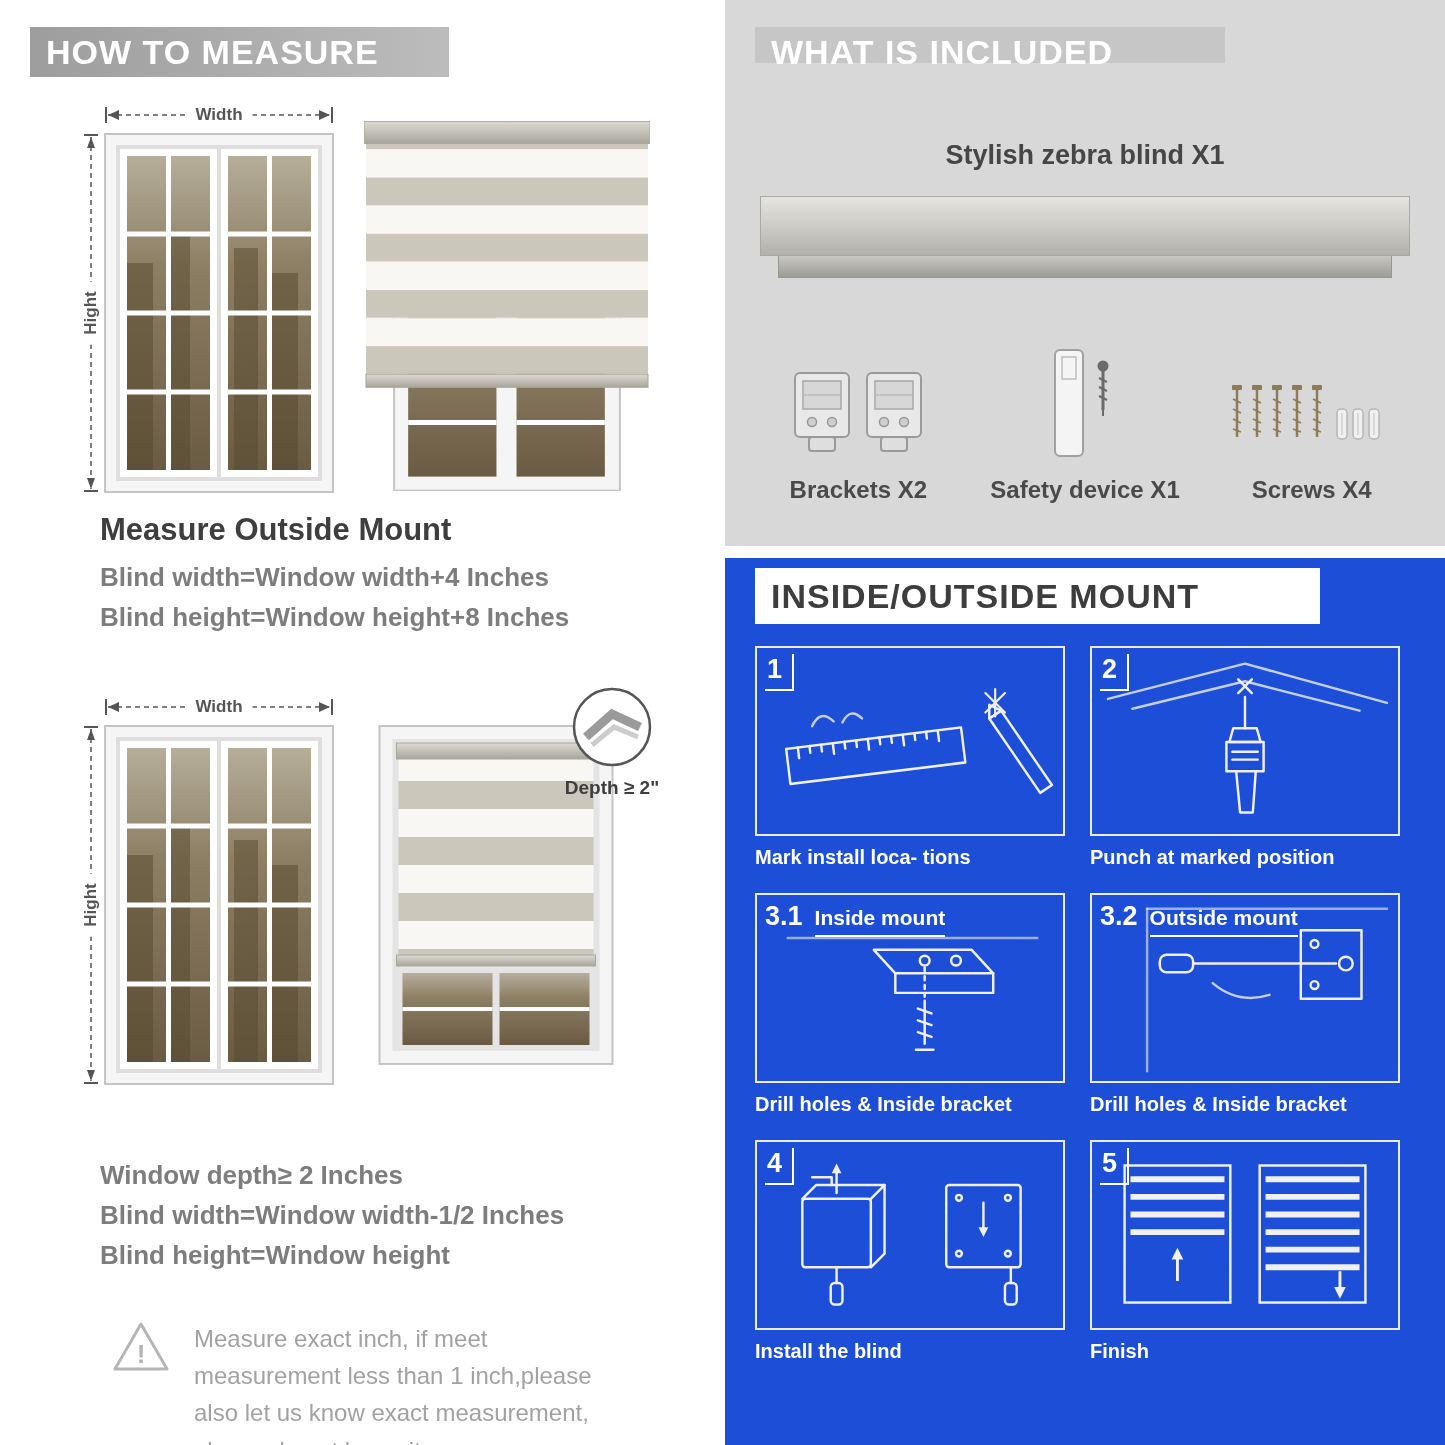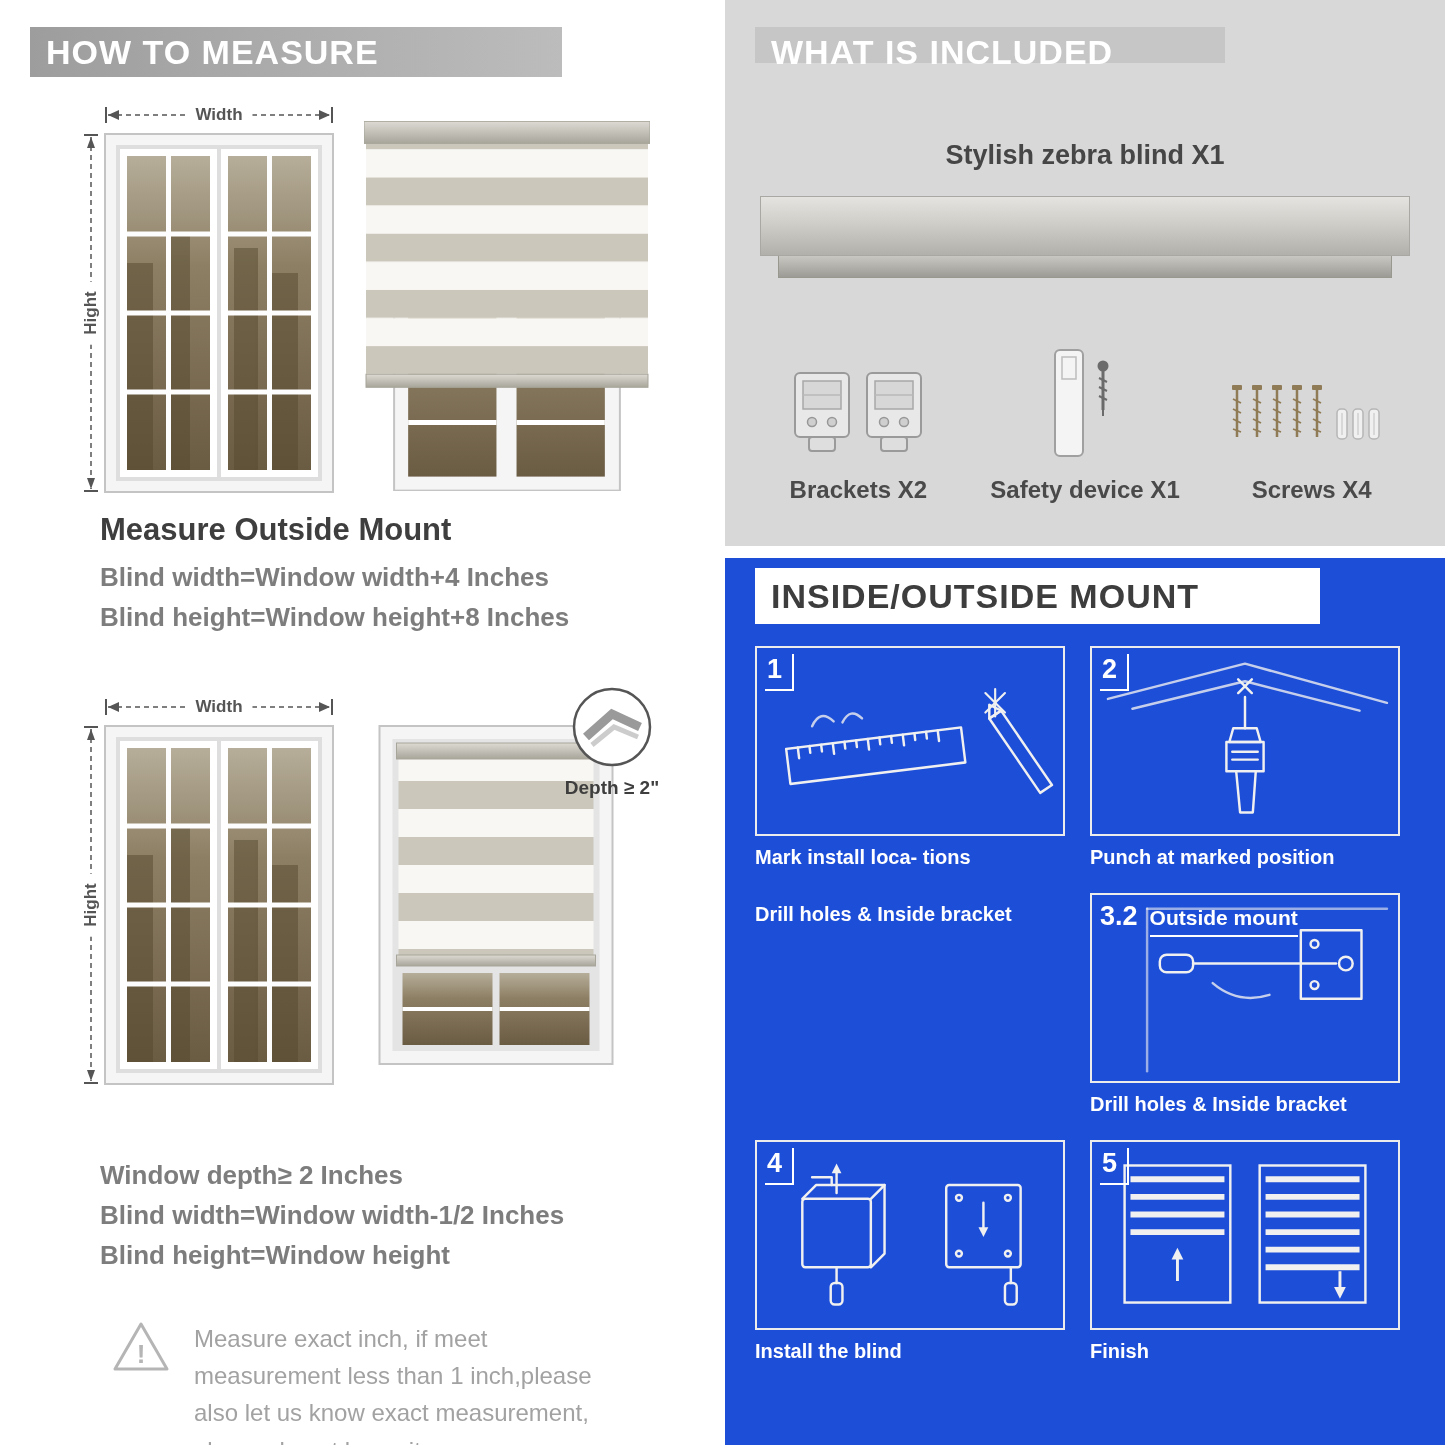--- a/index.html
+++ b/index.html
@@ -1,21 +1,21 @@
 <!DOCTYPE html>
 <html><head>
 <meta charset="utf-8">
 <style>
   * { margin:0; padding:0; box-sizing:border-box; }
   body { font-family:"Liberation Sans", sans-serif; background:#fff; }
   #canvas { position:relative; width:1445px; height:1445px; background:#fff; overflow:hidden; }
   .abs { position:absolute; }
 
   
-  .banner-left { left:30px; top:27px; width:532px; height:50px;
+  .banner-left { left:30px; top:27px; width:419px; height:50px;
     background:linear-gradient(90deg,#9d9d9d,#bcbcbc); color:#fff;
     font-weight:bold; font-size:34px; line-height:50px; padding-left:16px; letter-spacing:1px; }
 
   .figure { position:absolute; }
   .fig1 { left:82px; top:103px; width:568px; height:392px; }
   .fig2 { left:82px; top:695px; width:580px; height:400px; }
 
   .harrow-wrap { position:absolute; width:230px; height:24px; }
   .harrow-label { position:absolute; left:50%; top:50%; transform:translate(-50%,-50%);
     background:#fff; padding:0 10px; font-size:17px; font-weight:bold; color:#555; white-space:nowrap; }
@@ -368,20 +368,41 @@
               <line x1="142" y1="106" x2="168" y2="106"></line>
               <line x1="142" y1="114" x2="168" y2="114"></line>
               <path d="M146 126 l4 42 h13 l3 -42"></path>
             </g>
           </svg>
         </div>
         <div class="step-caption">Punch at  marked position</div>
       </div>
 
       <div class="step-cell">
+        <div class="step-panel">
+          <div class="step-head">
+            <span class="num">3.1</span>
+            <span class="ttl">Inside mount</span>
+          </div>
+          <svg class="step-art" viewBox="0 0 310 190">
+            <g fill="none" stroke="#f0f0f0" stroke-width="2.5" stroke-linecap="round" stroke-linejoin="round">
+              <path d="M30 44 L285 44" opacity="0.6"></path>
+              <path d="M118 56 L218 56 L240 80 L140 80 Z"></path>
+              <path d="M140 80 v20 h100 v-20"></path>
+              <circle cx="170" cy="67" r="5"></circle>
+              <circle cx="202" cy="67" r="5"></circle>
+              <line x1="170" y1="74" x2="170" y2="104" stroke-dasharray="4 5"></line>
+              <line x1="170" y1="108" x2="170" y2="152"></line>
+              <line x1="163" y1="116" x2="177" y2="121"></line>
+              <line x1="163" y1="128" x2="177" y2="133"></line>
+              <line x1="163" y1="140" x2="177" y2="145"></line>
+              <line x1="161" y1="158" x2="179" y2="158"></line>
+            </g>
+          </svg>
+        </div>
         <div class="step-caption">Drill holes &amp;  Inside bracket</div>
       </div>
 
       <div class="step-cell">
         <div class="step-panel">
           <div class="step-head">
             <span class="num">3.2</span>
             <span class="ttl">Outside mount</span>
           </div>
           <svg class="step-art" viewBox="0 0 310 190">

